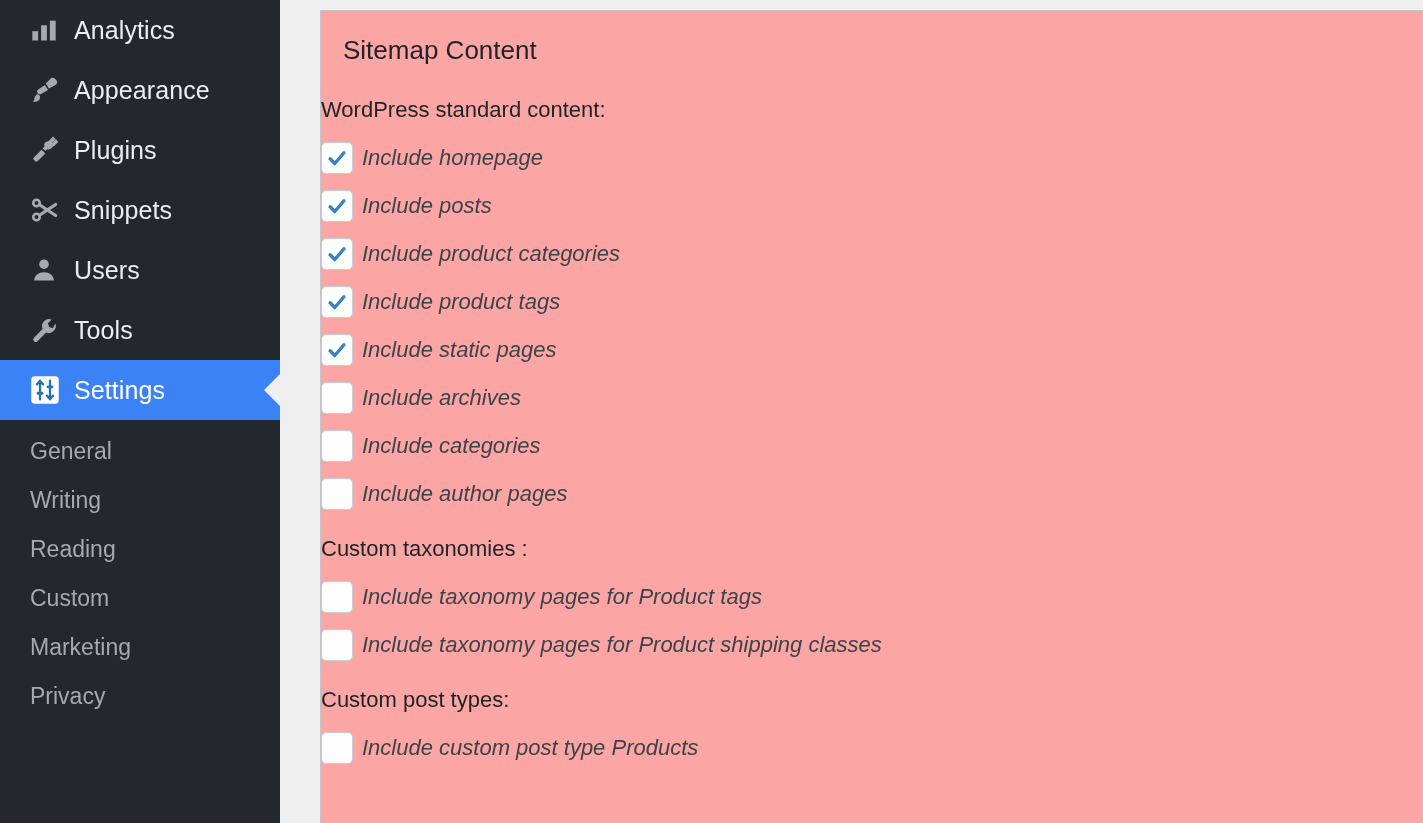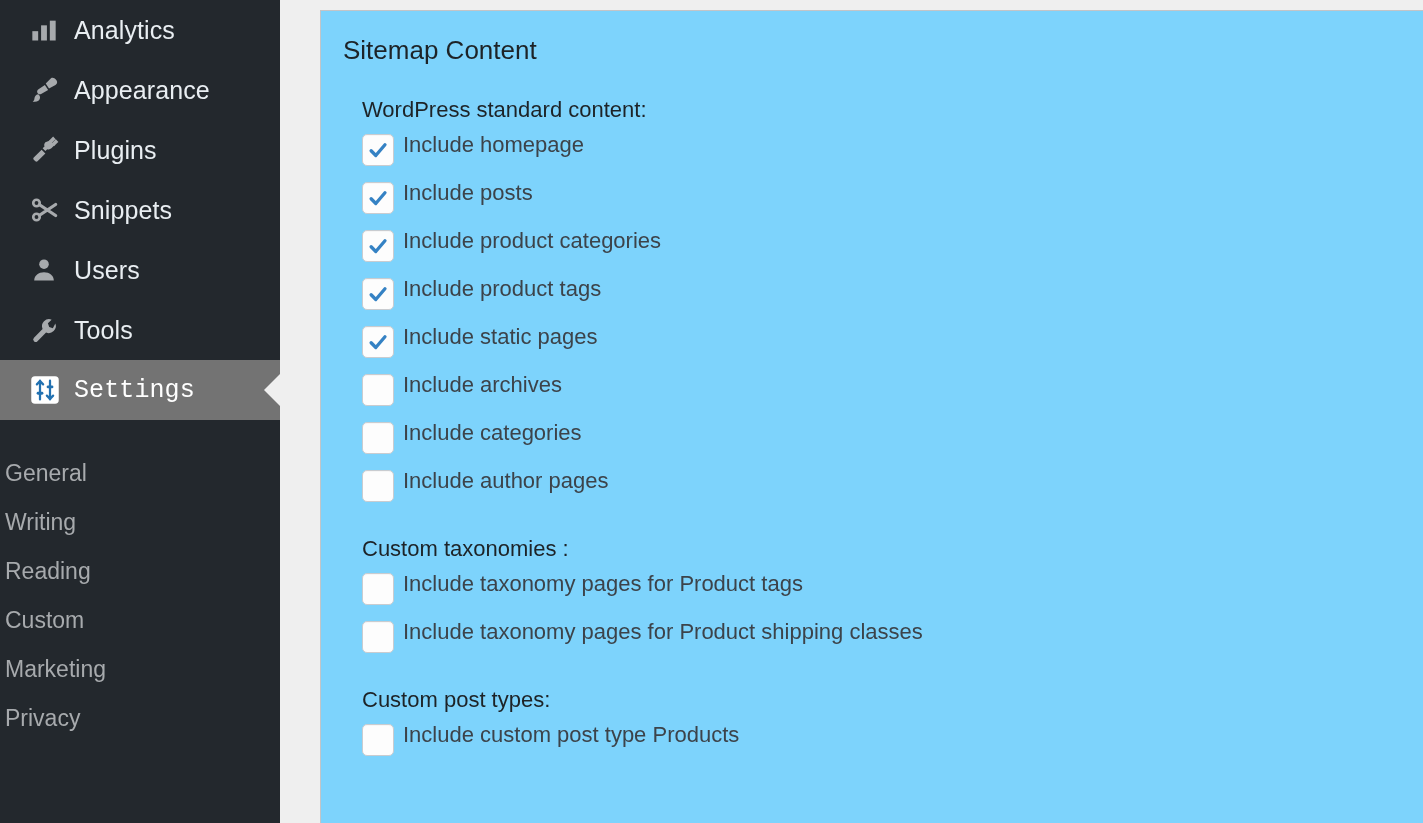--- a/index.html
+++ b/index.html
@@ -52,22 +52,21 @@
   .menu-item .mi-label {
     font-size: 25px;
     color: #e9eef2;
     letter-spacing: 0.1px;
     line-height: 1;
   }
 
   .menu-item.spacer-after { margin-bottom: 19px; }
 
   .menu-item.active {
-    background: #737373;
-    font-family: Liberation Mono, monospace;
+    background: #3b82f6;
   }
   .menu-item.active .mi-label { color: #ffffff; }
 
   
   .active-arrow {
     position: absolute;
     right: 0;
     top: 50%;
     transform: translateY(-50%);
     width: 0;
@@ -76,65 +75,66 @@
     border-bottom: 16px solid transparent;
     border-right: 16px solid #efefef;
   }
 
   .submenu {
     padding-top: 18px;
   }
   .submenu-item {
     height: 49px;
     display: flex;
-    align-items: flex-end;
-    padding-left: 5px;
+    align-items: flex-start;
+    padding-left: 30px;
     box-sizing: border-box;
     font-size: 23px;
     color: #a7aaad;
   }
 
   
   #content-panel {
     position: absolute;
     left: 320px;
     top: 10px;
     width: 1103px;
     height: 813px;
-    background: #7dd3fc;
+    background: #fca5a5;
     border-left: 1px solid #c3c4c7;
     border-top: 1px solid #c3c4c7;
     box-sizing: border-box;
     overflow: hidden;
   }
 
   .panel-title {
     margin: 0;
     padding: 26px 0 0 22px;
     font-size: 26px;
     font-weight: normal;
     color: #1d2327;
     line-height: 1;
   }
 
   .section {
-    padding-left: 41px;
   }
 
   .section-heading {
     font-size: 22px;
     color: #1d2327;
     font-weight: normal;
     margin: 0;
     line-height: 1;
   }
 
   .check-row {
     display: flex;
+    align-items: center;
     height: 48px;
+    font-style: italic;
   }
 
   .cb {
     width: 32px;
     height: 32px;
     min-width: 32px;
     box-sizing: border-box;
     border: 1px solid #c9ccd0;
     border-radius: 5px;
     background: #fdfdfd;

